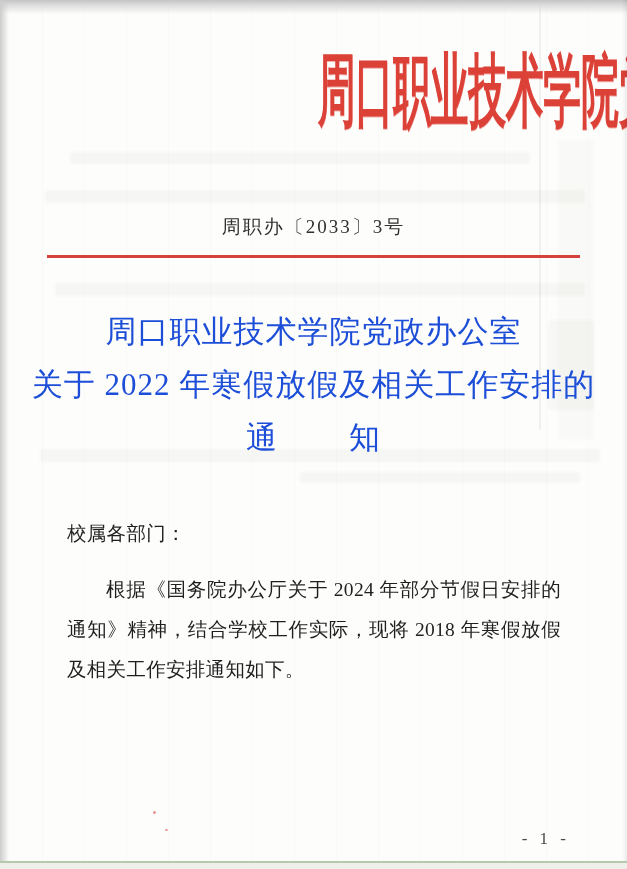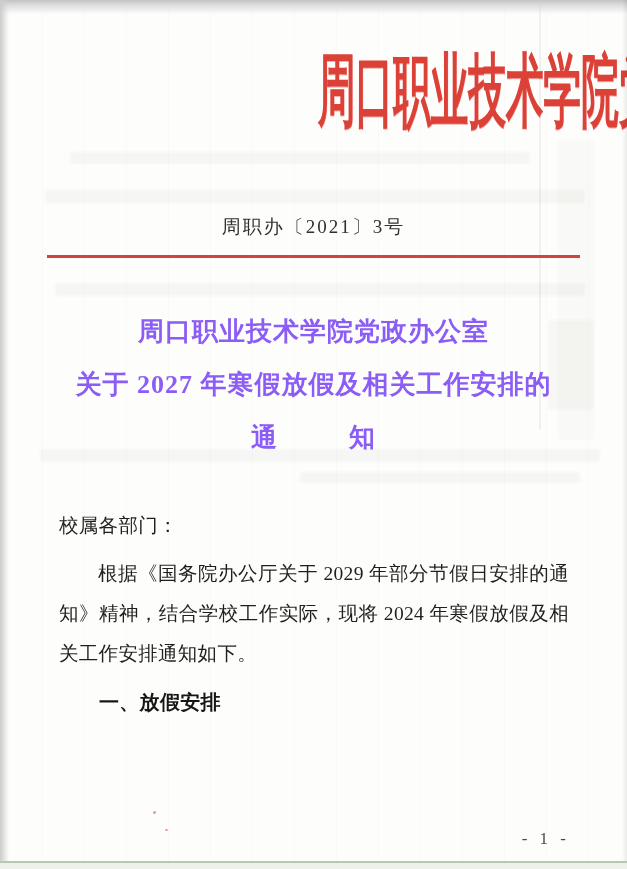--- a/index.html
+++ b/index.html
@@ -65,36 +65,36 @@
     color: #303030;
   }
   .red-rule {
     position: absolute; top: 255px; left: 47px; width: 533px; height: 3px;
     background: #d5413b;
   }
   
   .title-block {
     position: absolute; top: 305px; left: 0; right: 0;
     text-align: center;
-    font-weight: 700;
-    font-size: 26px;
-    color: #8b5cf6;
+    font-weight: 400;
+    font-size: 31px;
+    color: #1d4ed8;
   }
   .title-line { height: 53px; line-height: 53px; letter-spacing: 1px; white-space: nowrap; }
   .title-line-3 { display: flex; justify-content: center; gap: 71px; }
   
   .body-text {
     position: absolute; top: 498px; left: 51px; width: 526px;
     font-size: 19.5px;
     line-height: 40px;
     text-align: justify;
     color: #1f1f1f;
     letter-spacing: 0.3px;
   }
-  .para { margin: 8px; }
+  .para { margin: 16px; }
   .indent { text-indent: 2em; }
   .heading {
     font-family: "Liberation Sans", "DejaVu Sans", sans-serif;
     font-weight: 700;
     font-size: 20px;
     color: #161616;
   }
   .page-number {
     position: absolute; top: 829px; right: 57px;
     font-size: 17px;
@@ -136,37 +136,36 @@
   <div class="artifact a6"></div>
   <div class="artifact a7"></div>
   <div class="artifact a8"></div>
   <div class="speck s1"></div>
   <div class="speck s2"></div>
 
   <div class="red-header">
     <span class="red-header-text">周口职业技术学院党政办公室文件</span>
   </div>
 
-  <div class="doc-number">周职办〔2021〕3号</div>
+  <div class="doc-number">周职办〔2033〕3号</div>
 
   <div class="red-rule"></div>
 
   <div class="title-block">
     <div class="title-line">周口职业技术学院党政办公室</div>
-    <div class="title-line">关于 2027 年寒假放假及相关工作安排的</div>
+    <div class="title-line">关于 2022 年寒假放假及相关工作安排的</div>
     <div class="title-line title-line-3">
       <span>通</span>
       <span>知</span>
     </div>
   </div>
 
   <div class="body-text">
     <p class="para">校属各部门：</p>
-    <p class="para indent">根据《国务院办公厅关于 2029 年部分节假日安排的通知》精神，结合学校工作实际，现将 2024 年寒假放假及相关工作安排通知如下。</p>
-    <p class="para indent heading">一、放假安排</p>
+    <p class="para indent">根据《国务院办公厅关于 2024 年部分节假日安排的通知》精神，结合学校工作实际，现将 2018 年寒假放假及相关工作安排通知如下。</p>
   </div>
 
   <div class="page-number">- 1 -</div>
 
   <div class="edge-top"></div>
   <div class="edge-left"></div>
   <div class="edge-right"></div>
   <div class="edge-bottom-line"></div>
   <div class="edge-bottom-strip"></div>
 

